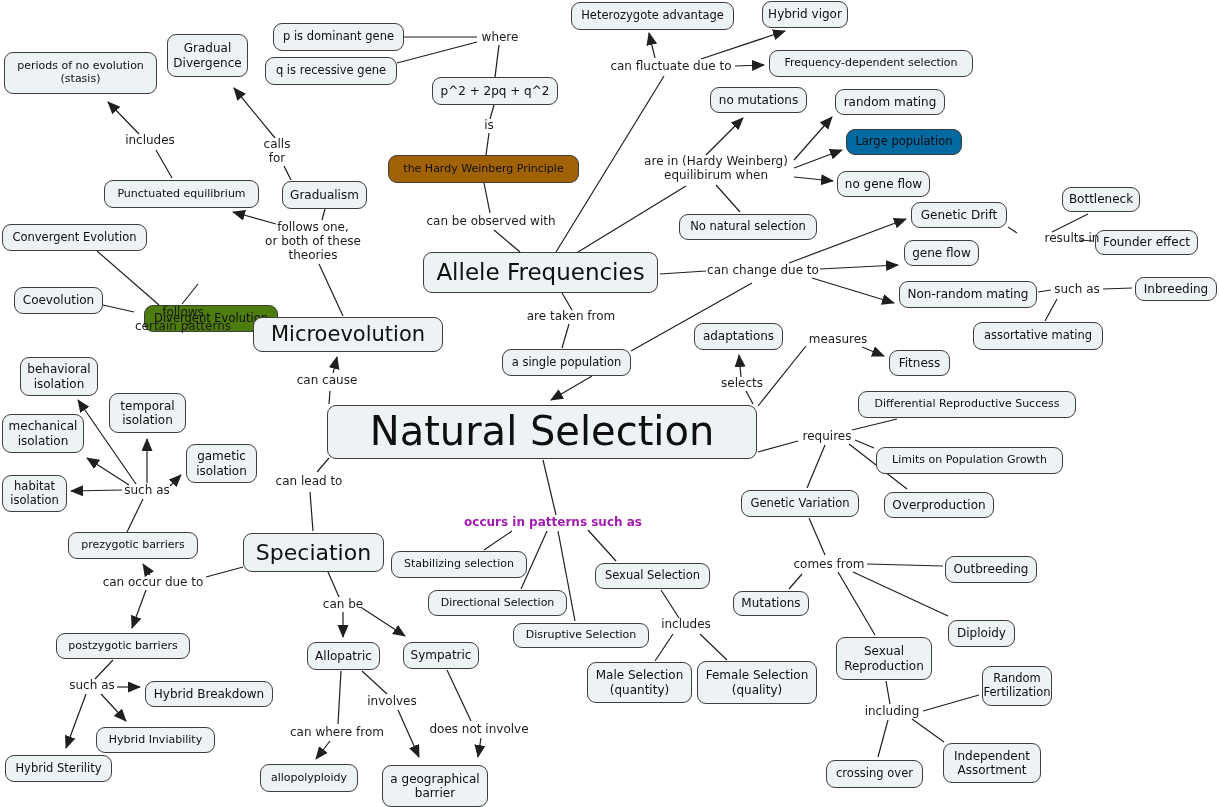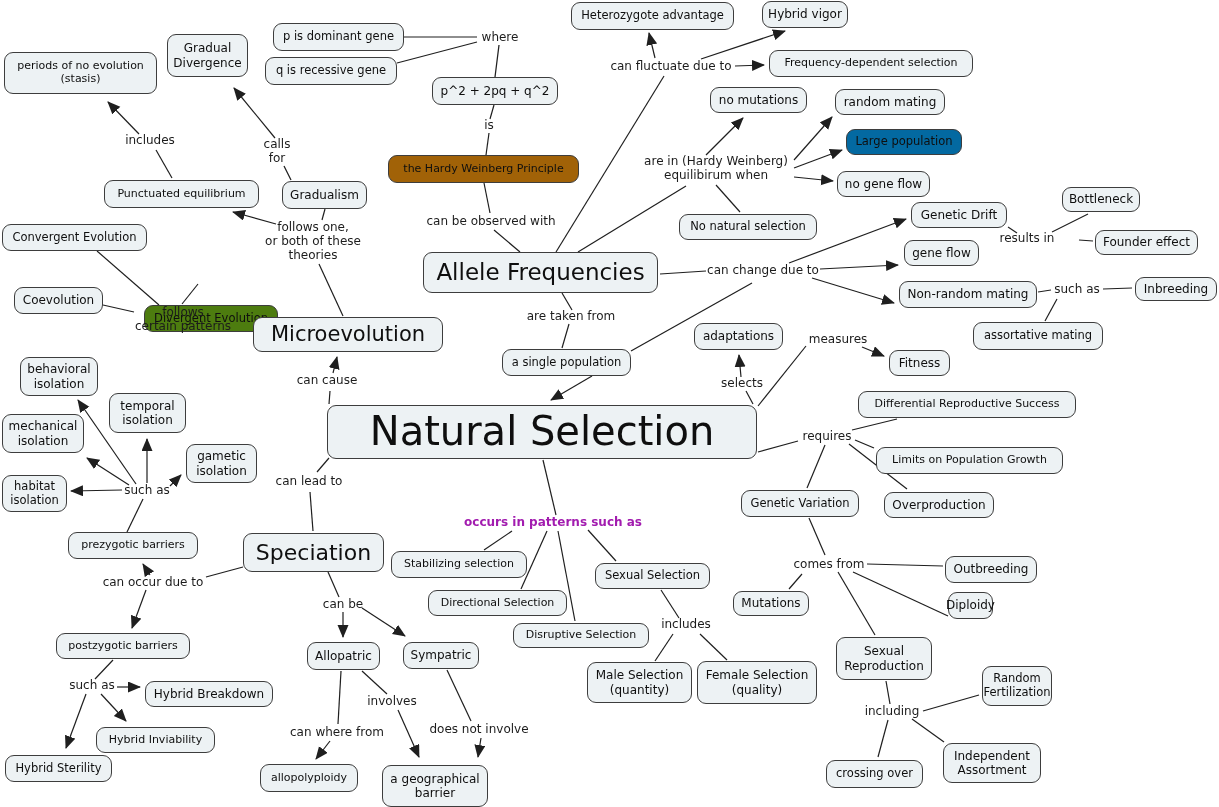--- a/index.html
+++ b/index.html
@@ -194,21 +194,21 @@
     <div class="node" style="left: 391px; top: 551px; width: 136px; height: 27px; font-size: 11px; background: rgb(237, 242, 244); border-color: rgb(61, 61, 61); color: rgb(15, 15, 15);">Stabilizing selection</div>
     <div class="node" style="left: 428px; top: 590px; width: 139px; height: 26px; font-size: 11px; background: rgb(237, 242, 244); border-color: rgb(61, 61, 61); color: rgb(15, 15, 15);">Directional Selection</div>
     <div class="node" style="left: 513px; top: 623px; width: 136px; height: 25px; font-size: 11px; background: rgb(237, 242, 244); border-color: rgb(61, 61, 61); color: rgb(15, 15, 15);">Disruptive Selection</div>
     <div class="node" style="left: 595px; top: 563px; width: 115px; height: 26px; font-size: 11.5px; background: rgb(237, 242, 244); border-color: rgb(61, 61, 61); color: rgb(15, 15, 15);">Sexual Selection</div>
     <div class="node" style="left: 587px; top: 662px; width: 105px; height: 41px; font-size: 12px; background: rgb(237, 242, 244); border-color: rgb(61, 61, 61); color: rgb(15, 15, 15);">Male Selection
 (quantity)</div>
     <div class="node" style="left: 697px; top: 661px; width: 120px; height: 43px; font-size: 12px; background: rgb(237, 242, 244); border-color: rgb(61, 61, 61); color: rgb(15, 15, 15);">Female Selection
 (quality)</div>
     <div class="node" style="left: 733px; top: 591px; width: 76px; height: 25px; font-size: 12px; background: rgb(237, 242, 244); border-color: rgb(61, 61, 61); color: rgb(15, 15, 15);">Mutations</div>
     <div class="node" style="left: 945px; top: 556px; width: 92px; height: 27px; font-size: 12px; background: rgb(237, 242, 244); border-color: rgb(61, 61, 61); color: rgb(15, 15, 15);">Outbreeding</div>
-    <div class="node" style="left: 948px; top: 592px; width: 45px; height: 27px; font-size: 12px; background: rgb(237, 242, 244); border-color: rgb(61, 61, 61); color: rgb(15, 15, 15);">Diploidy</div>
+    <div class="node" style="left: 948px; top: 620px; width: 67px; height: 27px; font-size: 12px; background: rgb(237, 242, 244); border-color: rgb(61, 61, 61); color: rgb(15, 15, 15);">Diploidy</div>
     <div class="node" style="left: 836px; top: 637px; width: 96px; height: 43px; font-size: 12px; background: rgb(237, 242, 244); border-color: rgb(61, 61, 61); color: rgb(15, 15, 15);">Sexual
 Reproduction</div>
     <div class="node" style="left: 982px; top: 666px; width: 70px; height: 40px; font-size: 11.5px; background: rgb(237, 242, 244); border-color: rgb(61, 61, 61); color: rgb(15, 15, 15);">Random
 Fertilization</div>
     <div class="node" style="left: 943px; top: 743px; width: 98px; height: 40px; font-size: 12px; background: rgb(237, 242, 244); border-color: rgb(61, 61, 61); color: rgb(15, 15, 15);">Independent
 Assortment</div>
     <div class="node" style="left: 826px; top: 760px; width: 97px; height: 28px; font-size: 11.5px; background: rgb(237, 242, 244); border-color: rgb(61, 61, 61); color: rgb(15, 15, 15);">crossing over</div>
     <div class="node" style="left: 56px; top: 633px; width: 134px; height: 26px; font-size: 11px; background: rgb(237, 242, 244); border-color: rgb(61, 61, 61); color: rgb(15, 15, 15);">postzygotic barriers</div>
     <div class="node" style="left: 145px; top: 681px; width: 128px; height: 26px; font-size: 12px; background: rgb(237, 242, 244); border-color: rgb(61, 61, 61); color: rgb(15, 15, 15);">Hybrid Breakdown</div>
     <div class="node" style="left: 96px; top: 727px; width: 119px; height: 26px; font-size: 11px; background: rgb(237, 242, 244); border-color: rgb(61, 61, 61); color: rgb(15, 15, 15);">Hybrid Inviability</div>
@@ -220,21 +220,21 @@
 barrier</div>
     <div class="link-label" style="left: 150px; top: 141px; color: rgb(28, 28, 28);">includes</div>
     <div class="link-label" style="left: 277px; top: 152px; color: rgb(28, 28, 28);">calls
 for</div>
     <div class="link-label" style="left: 500px; top: 38px; color: rgb(28, 28, 28);">where</div>
     <div class="link-label" style="left: 489px; top: 126px; color: rgb(28, 28, 28);">is</div>
     <div class="link-label" style="left: 491px; top: 222px; color: rgb(28, 28, 28);">can be observed with</div>
     <div class="link-label" style="left: 671px; top: 67px; color: rgb(28, 28, 28);">can fluctuate due to</div>
     <div class="link-label" style="left: 716px; top: 169px; color: rgb(28, 28, 28);">are in (Hardy Weinberg)
 equilibirum when</div>
-    <div class="link-label" style="left: 1027px; top: 239px; color: rgb(28, 28, 28);">results in</div>
+    <div class="link-label" style="left: 1072px; top: 239px; color: rgb(28, 28, 28);">results in</div>
     <div class="link-label" style="left: 763px; top: 271px; color: rgb(28, 28, 28);">can change due to</div>
     <div class="link-label" style="left: 1077px; top: 290px; color: rgb(28, 28, 28);">such as</div>
     <div class="link-label" style="left: 313px; top: 242px; color: rgb(28, 28, 28);">follows one,
 or both of these
 theories</div>
     <div class="link-label" style="left: 183px; top: 320px; color: rgb(28, 28, 28);">follows
 certain patterns</div>
     <div class="link-label" style="left: 571px; top: 317px; color: rgb(28, 28, 28);">are taken from</div>
     <div class="link-label" style="left: 838px; top: 340px; color: rgb(28, 28, 28);">measures</div>
     <div class="link-label" style="left: 742px; top: 384px; color: rgb(28, 28, 28);">selects</div>

